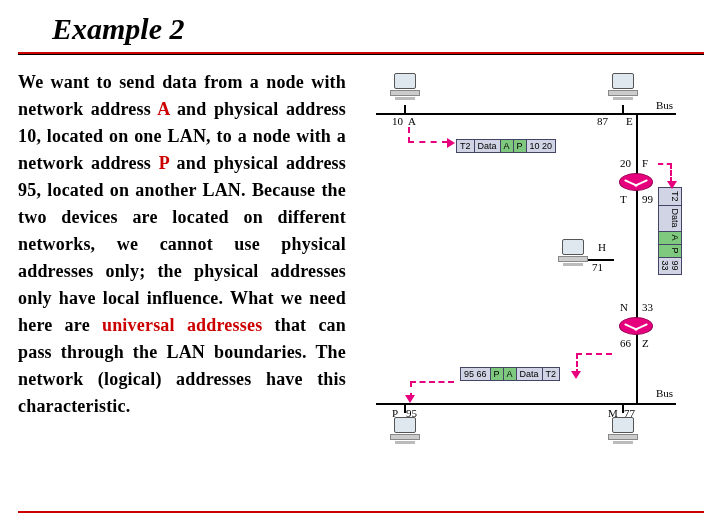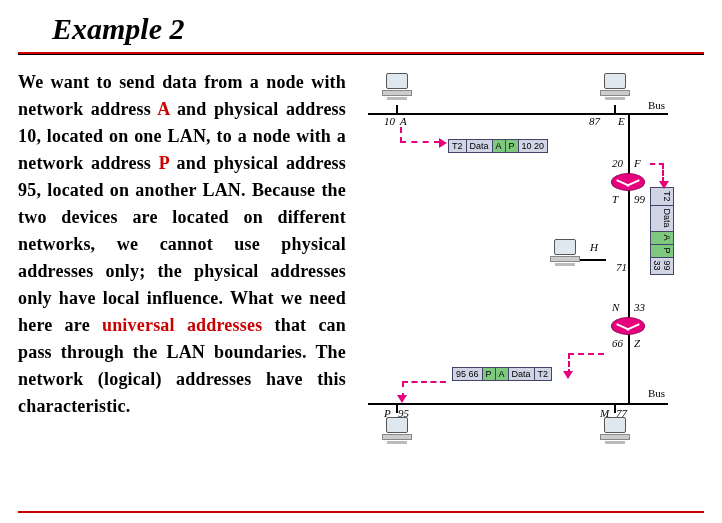--- a/index.html
+++ b/index.html
@@ -20,21 +20,21 @@
     margin-left: 34px;
   }
   .title-line {
     width: 100%;
     height: 3px;
     background: linear-gradient(#c00 0 2px, #000 2px 3px);
     margin-bottom: 14px;
   }
   .content {
     display: flex;
-    gap: 12px;
+    gap: 20px;
   }
   .para {
     width: 328px;
     font-size: 18px;
     font-weight: bold;
     line-height: 1.5;
     text-align: justify;
     letter-spacing: 0.2px;
   }
   .red { color: #c00; font-weight: bold; }
@@ -64,21 +64,20 @@
     width: 30px; height: 6px; background: #ccc; border: 1px solid #888;
     margin: 1px auto 0;
   }
   .pc .kb {
     width: 20px; height: 3px; background: #bbb; margin: 1px auto 0;
   }
   .lbl {
     position: absolute;
     font-size: 11px;
     font-family: 'Times New Roman', serif;
-    font-style: italic;
   }
   .vline { position: absolute; width: 2px; background: #000; }
   .hline { position: absolute; height: 2px; background: #000; }
   .router {
     position: absolute; width: 34px; height: 18px; border-radius: 50%;
     background: #e6007e; border: 1px solid #900050;
   }
   .router::before, .router::after {
     content: ""; position: absolute; background: #fff; height: 2px; width: 14px; top: 8px;
   }
@@ -149,21 +148,21 @@
     <div class="lbl" style="left:276px;top:124px;">99</div>
 
 
     <div class="pc" style="left:190px;top:170px;">
       <div class="mon"></div>
         <div class="base"></div>
         <div class="kb"></div>
     </div>
     <div class="hline" style="left:222px;top:190px;width:26px;"></div>
     <div class="lbl" style="left:232px;top:172px;">H</div>
-    <div class="lbl" style="left:226px;top:192px;margin-left:32px;">71</div>
+    <div class="lbl" style="left:226px;top:192px;">71</div>
 
     <div class="lbl" style="left:254px;top:232px;">N</div>
     <div class="lbl" style="left:276px;top:232px;">33</div>
     <div class="router" style="left:253px;top:248px;"></div>
     <div class="lbl" style="left:254px;top:268px;">66</div>
     <div class="lbl" style="left:276px;top:268px;">Z</div>
 
     <div class="hline" style="left:10px;top:334px;width:300px;"></div>
     <div class="bus-lbl" style="left:290px;top:318px;">Bus</div>
 

